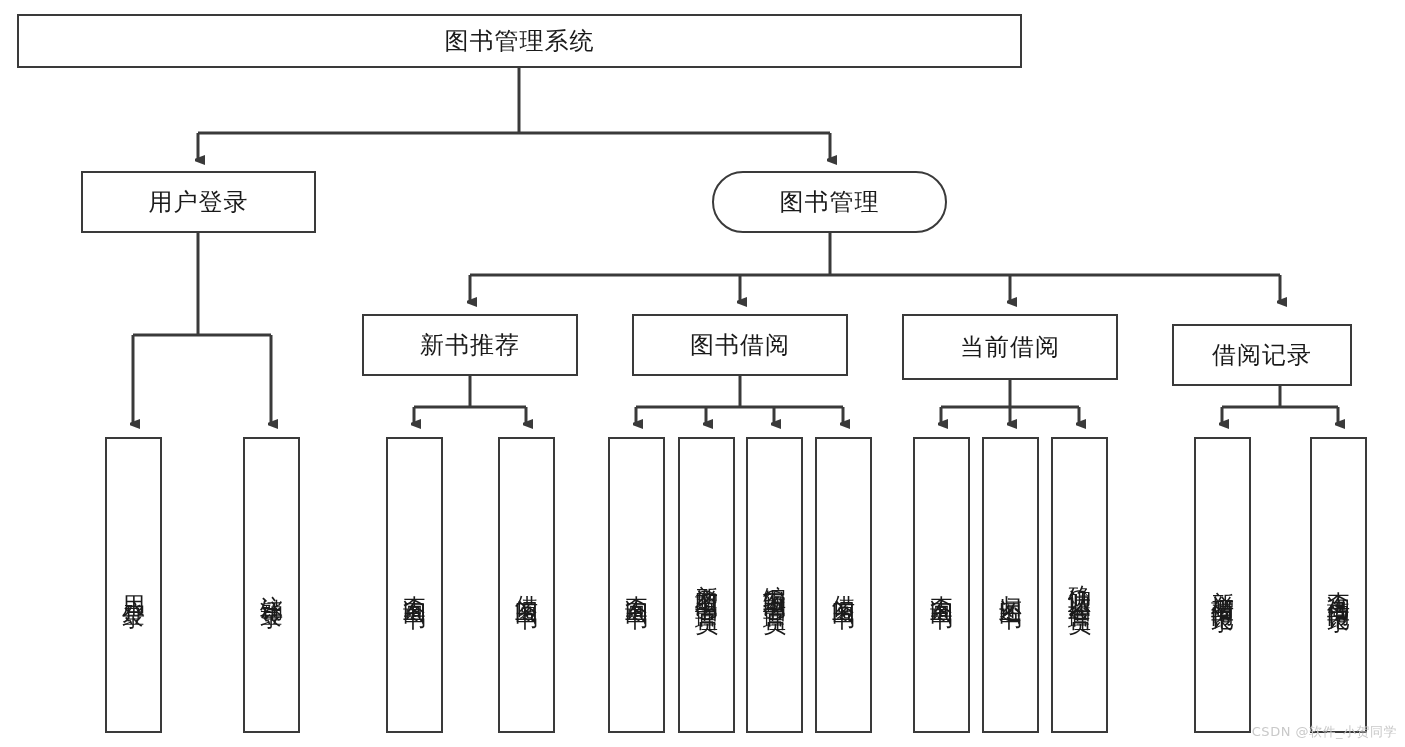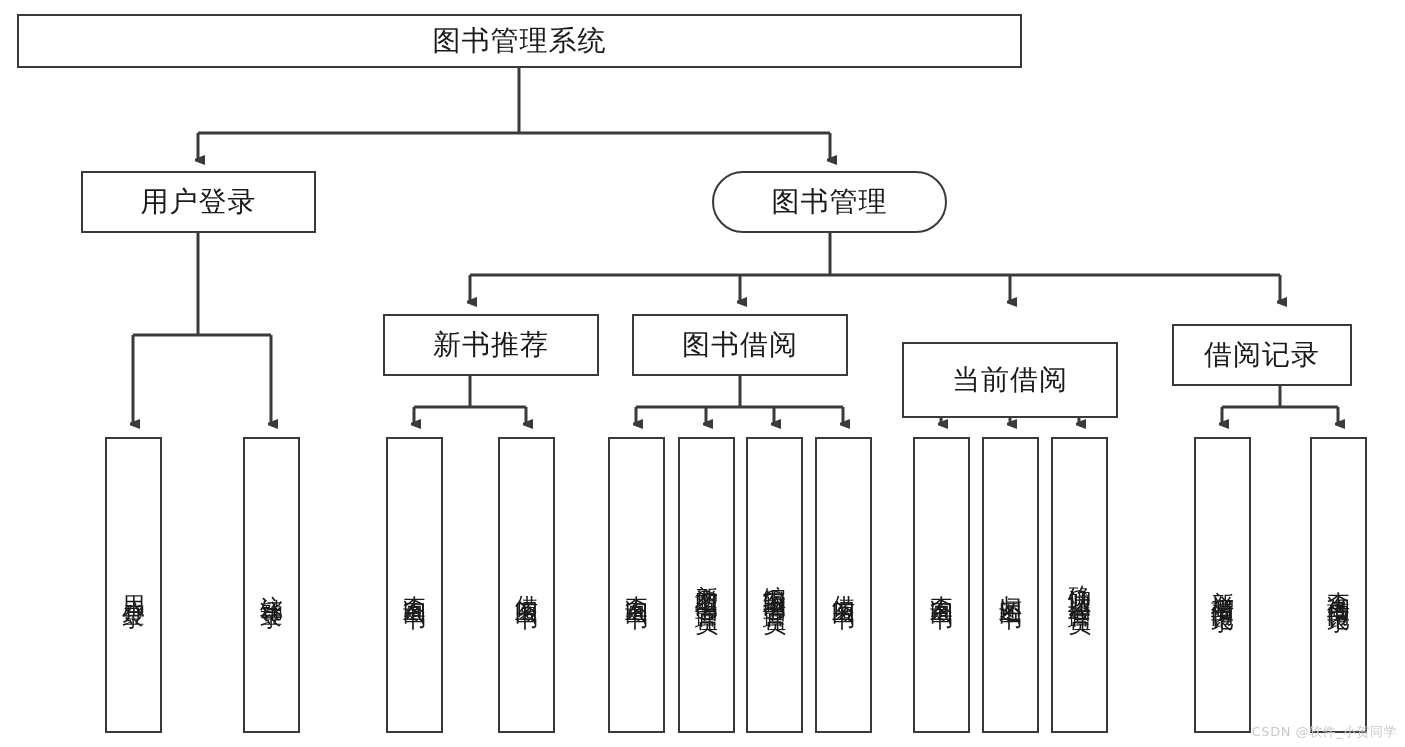--- a/index.html
+++ b/index.html
@@ -28,21 +28,21 @@
     position: absolute;
     box-sizing: border-box;
     background: #ffffff;
     border: 2px solid #3a3a3a;
     display: flex;
     align-items: center;
     justify-content: center;
     color: #1a1a1a;
   }
   .node-h {
-    font-size: 28px;
+    font-size: 24px;
     letter-spacing: 1px;
     white-space: nowrap;
   }
   .node-v {
     font-size: 23px;
     writing-mode: vertical-rl;
     text-orientation: upright;
     letter-spacing: 4px;
     line-height: 1;
     padding: 4px 0;
@@ -124,27 +124,27 @@
     <span>图书管理系统</span>
   </div>
 
   <div class="node node-h" style="left:81px; top:171px; width:235px; height:62px;">
     <span>用户登录</span>
   </div>
   <div class="node node-h" style="left:712px; top:171px; width:235px; height:62px;border-radius:31px;">
     <span>图书管理</span>
   </div>
 
-  <div class="node node-h" style="left:383px; top:314px; width:216px; height:62px;">
+  <div class="node node-h" style="left:362px; top:314px; width:216px; height:62px;">
     <span>新书推荐</span>
   </div>
   <div class="node node-h" style="left:632px; top:314px; width:216px; height:62px;text-align:right;">
     <span>图书借阅</span>
   </div>
-  <div class="node node-h" style="left:902px; top:314px; width:216px; height:76px;margin-top:28px;">
+  <div class="node node-h" style="left:902px; top:314px; width:216px; height:66px;">
     <span>当前借阅</span>
   </div>
   <div class="node node-h" style="left:1172px; top:324px; width:180px; height:62px;">
     <span>借阅记录</span>
   </div>
 
   <div class="node node-v" style="left:105px; top:437px; width:57px; height:296px;">
     <span class="leaf-text">用户登录</span>
   </div>
   <div class="node node-v" style="left:243px; top:437px; width:57px; height:296px;">

